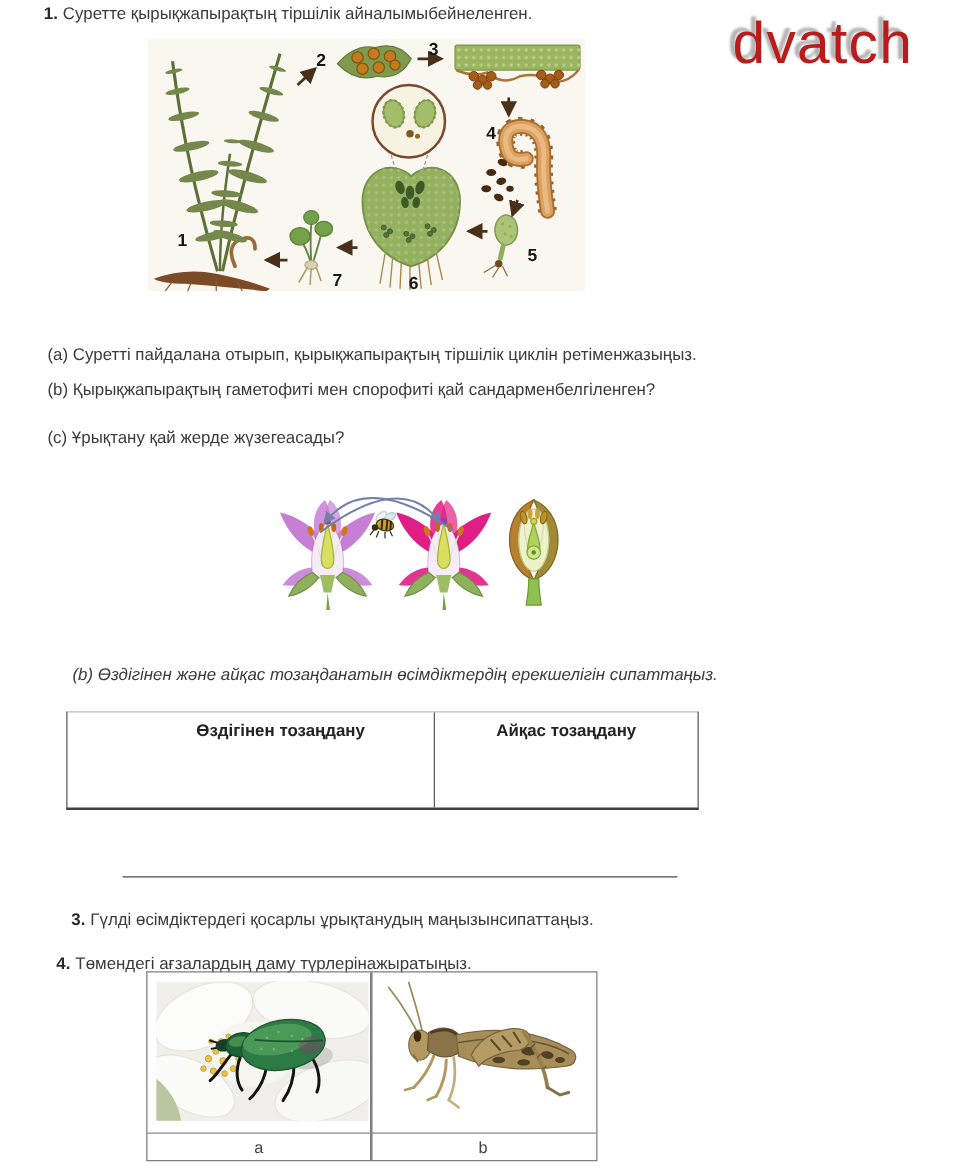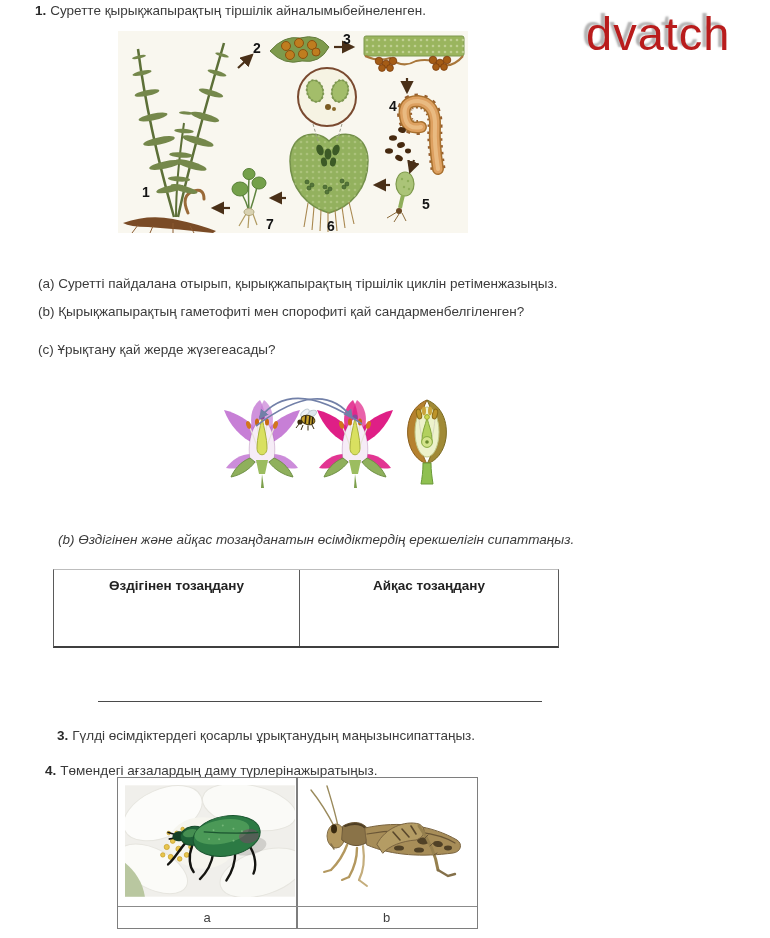--- a/index.html
+++ b/index.html
@@ -15,21 +15,21 @@
     font-weight:400; color:#5b7edc; text-shadow:-4px -3px 2px #b3b3b3;
   }
   .figure { position:absolute; }
   .fig-fern { left:118px; top:31px; width:350px; height:202px; }
   .fig-flowers { left:212px; top:386px; width:245px; height:108px; }
 
   
   .ptable {
     position:absolute; left:53px; top:569px; width:506px; height:79px;
     border-left:1.5px solid #5a5a5a; border-right:1.5px solid #5a5a5a;
-    border-bottom:2px solid #3f3f3f; border-top:1px solid #bdbdbd; display:flex;
+    border-bottom:2px solid #3f3f3f; border-top:1px solid #bdbdbd; display:flex;padding-left:48px;
   }
   .ptable .col { flex:1; padding-top:6px; text-align:center; }
   .ptable .col:first-child { flex:0 0 246px; border-right:1.5px solid #5a5a5a; }
   .ptable .hdr { font-weight:700; font-size:13.5px; color:#232323; }
 
   .answer-line { position:absolute; left:98px; top:701px; width:444px; height:0; border-bottom:1.5px solid #4a4a4a; }
 
   
   .dtable { position:absolute; left:117px; top:777px; width:361px; height:152px; border:1.5px solid #7e7e7e; }
   .dtable .vdiv { position:absolute; left:178px; top:0; bottom:0; width:1.5px; background:#7e7e7e; }

